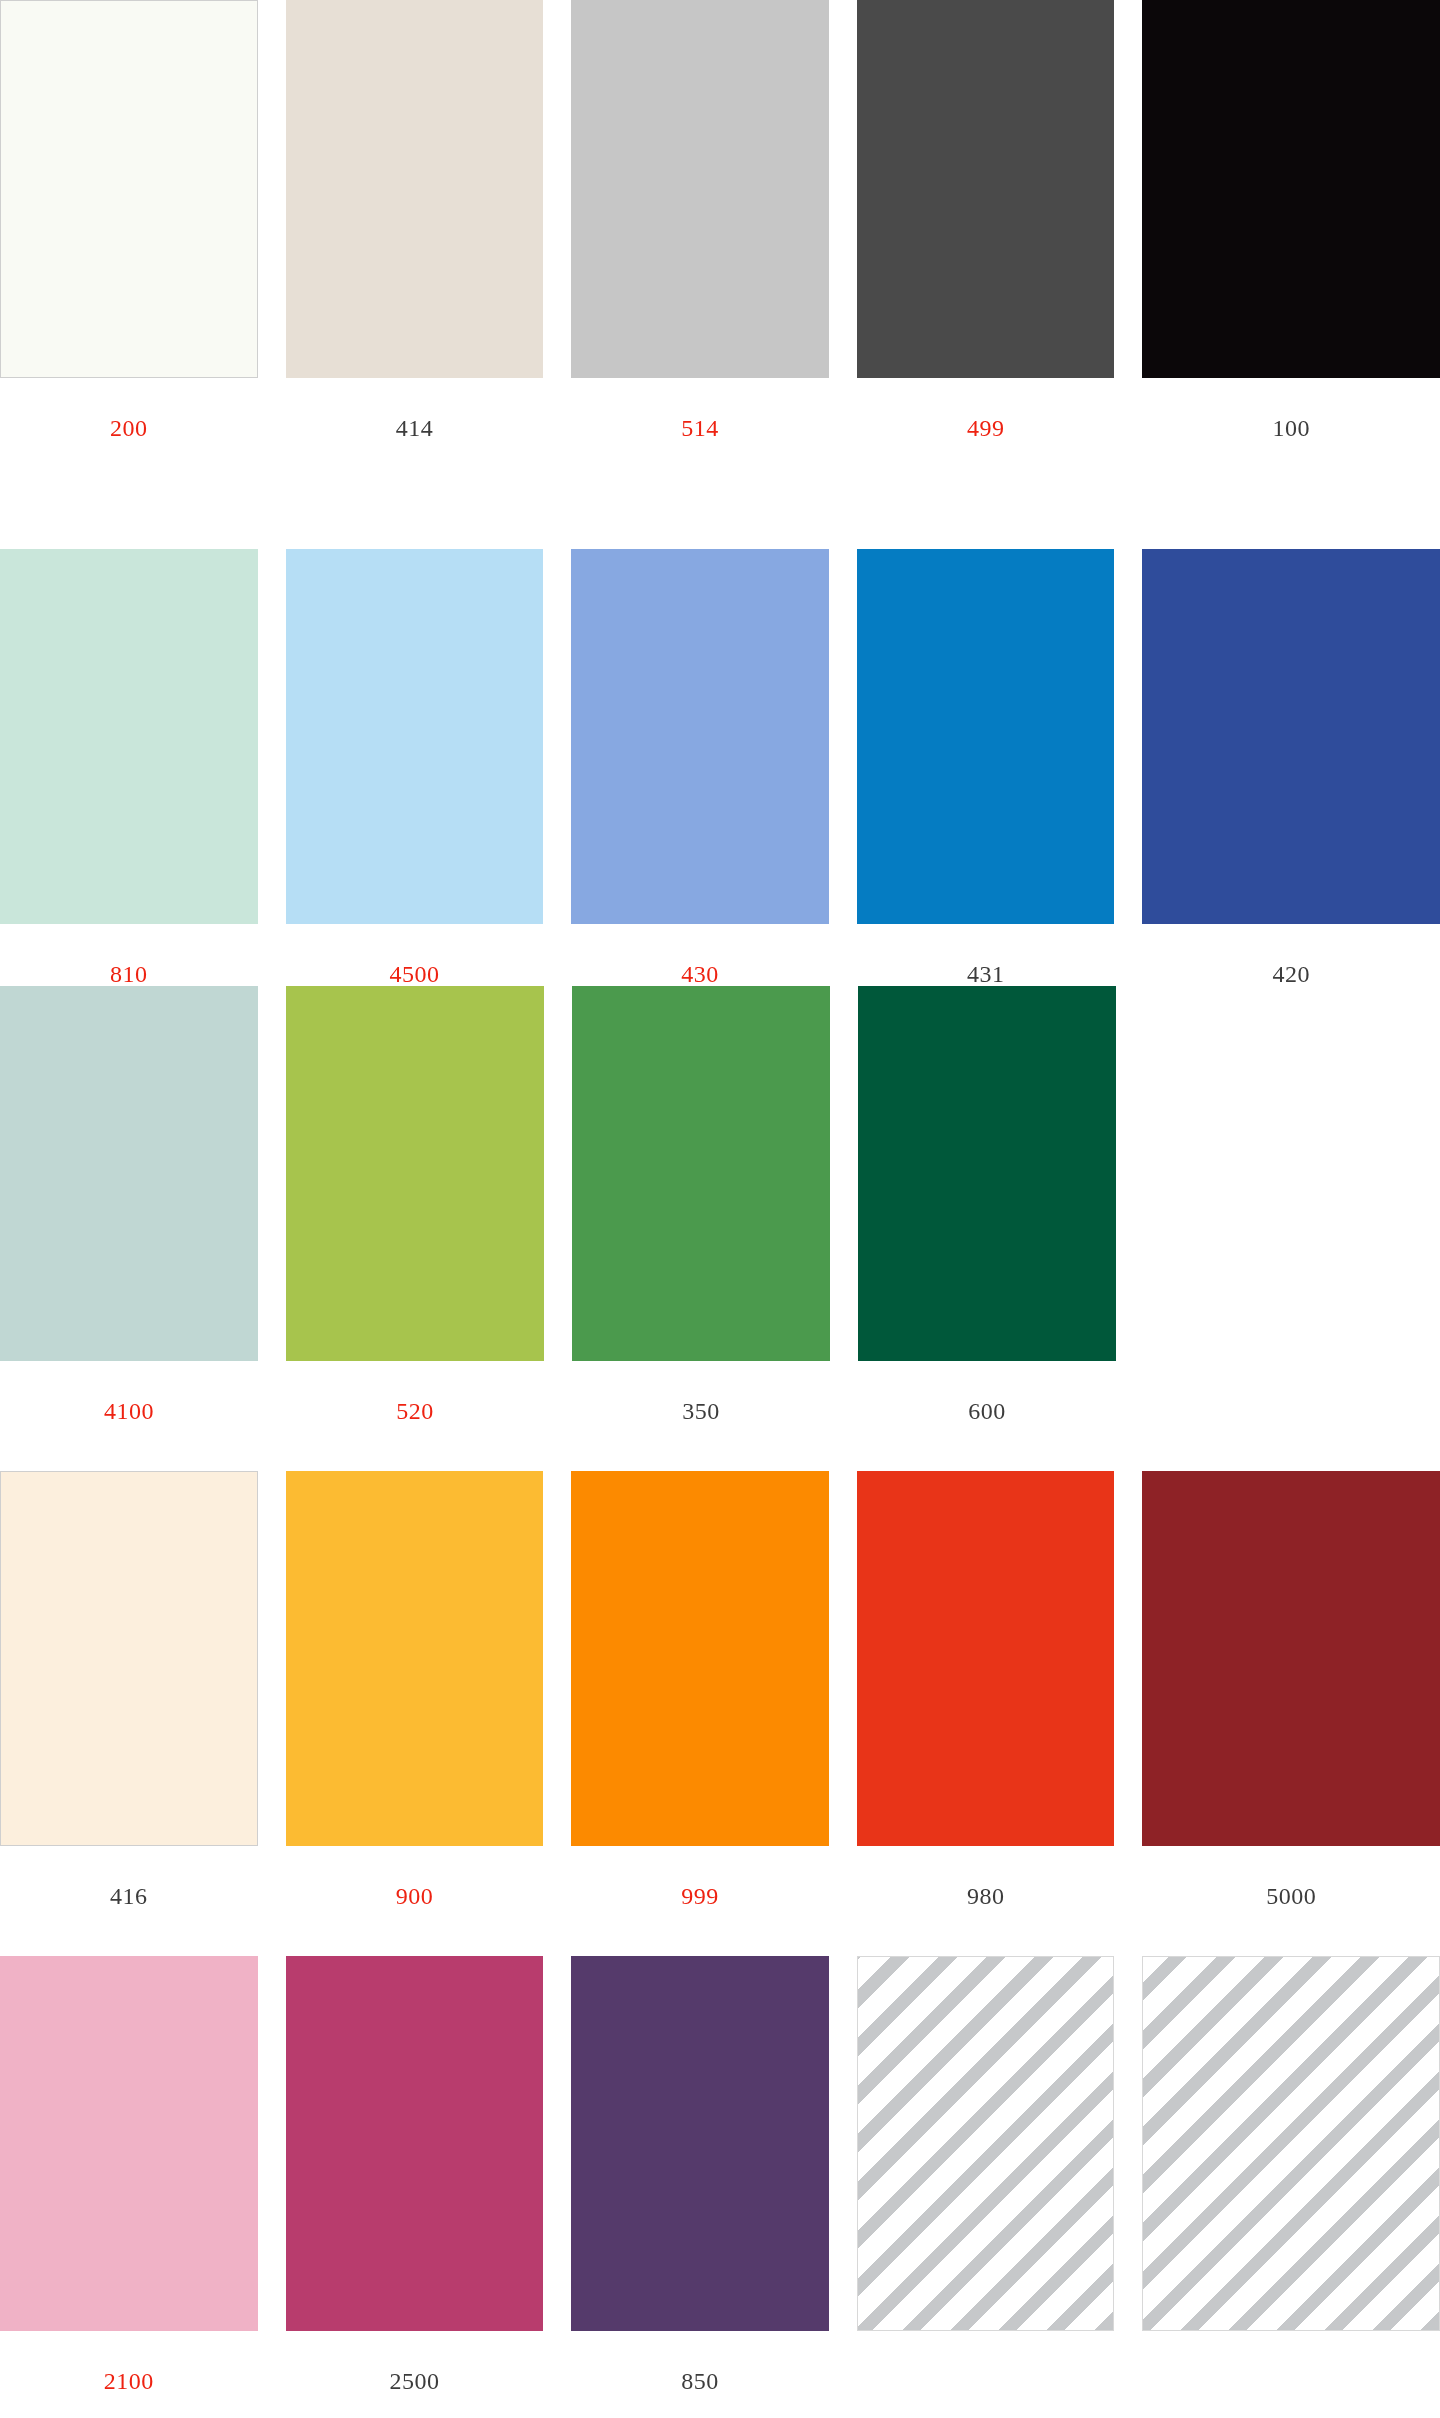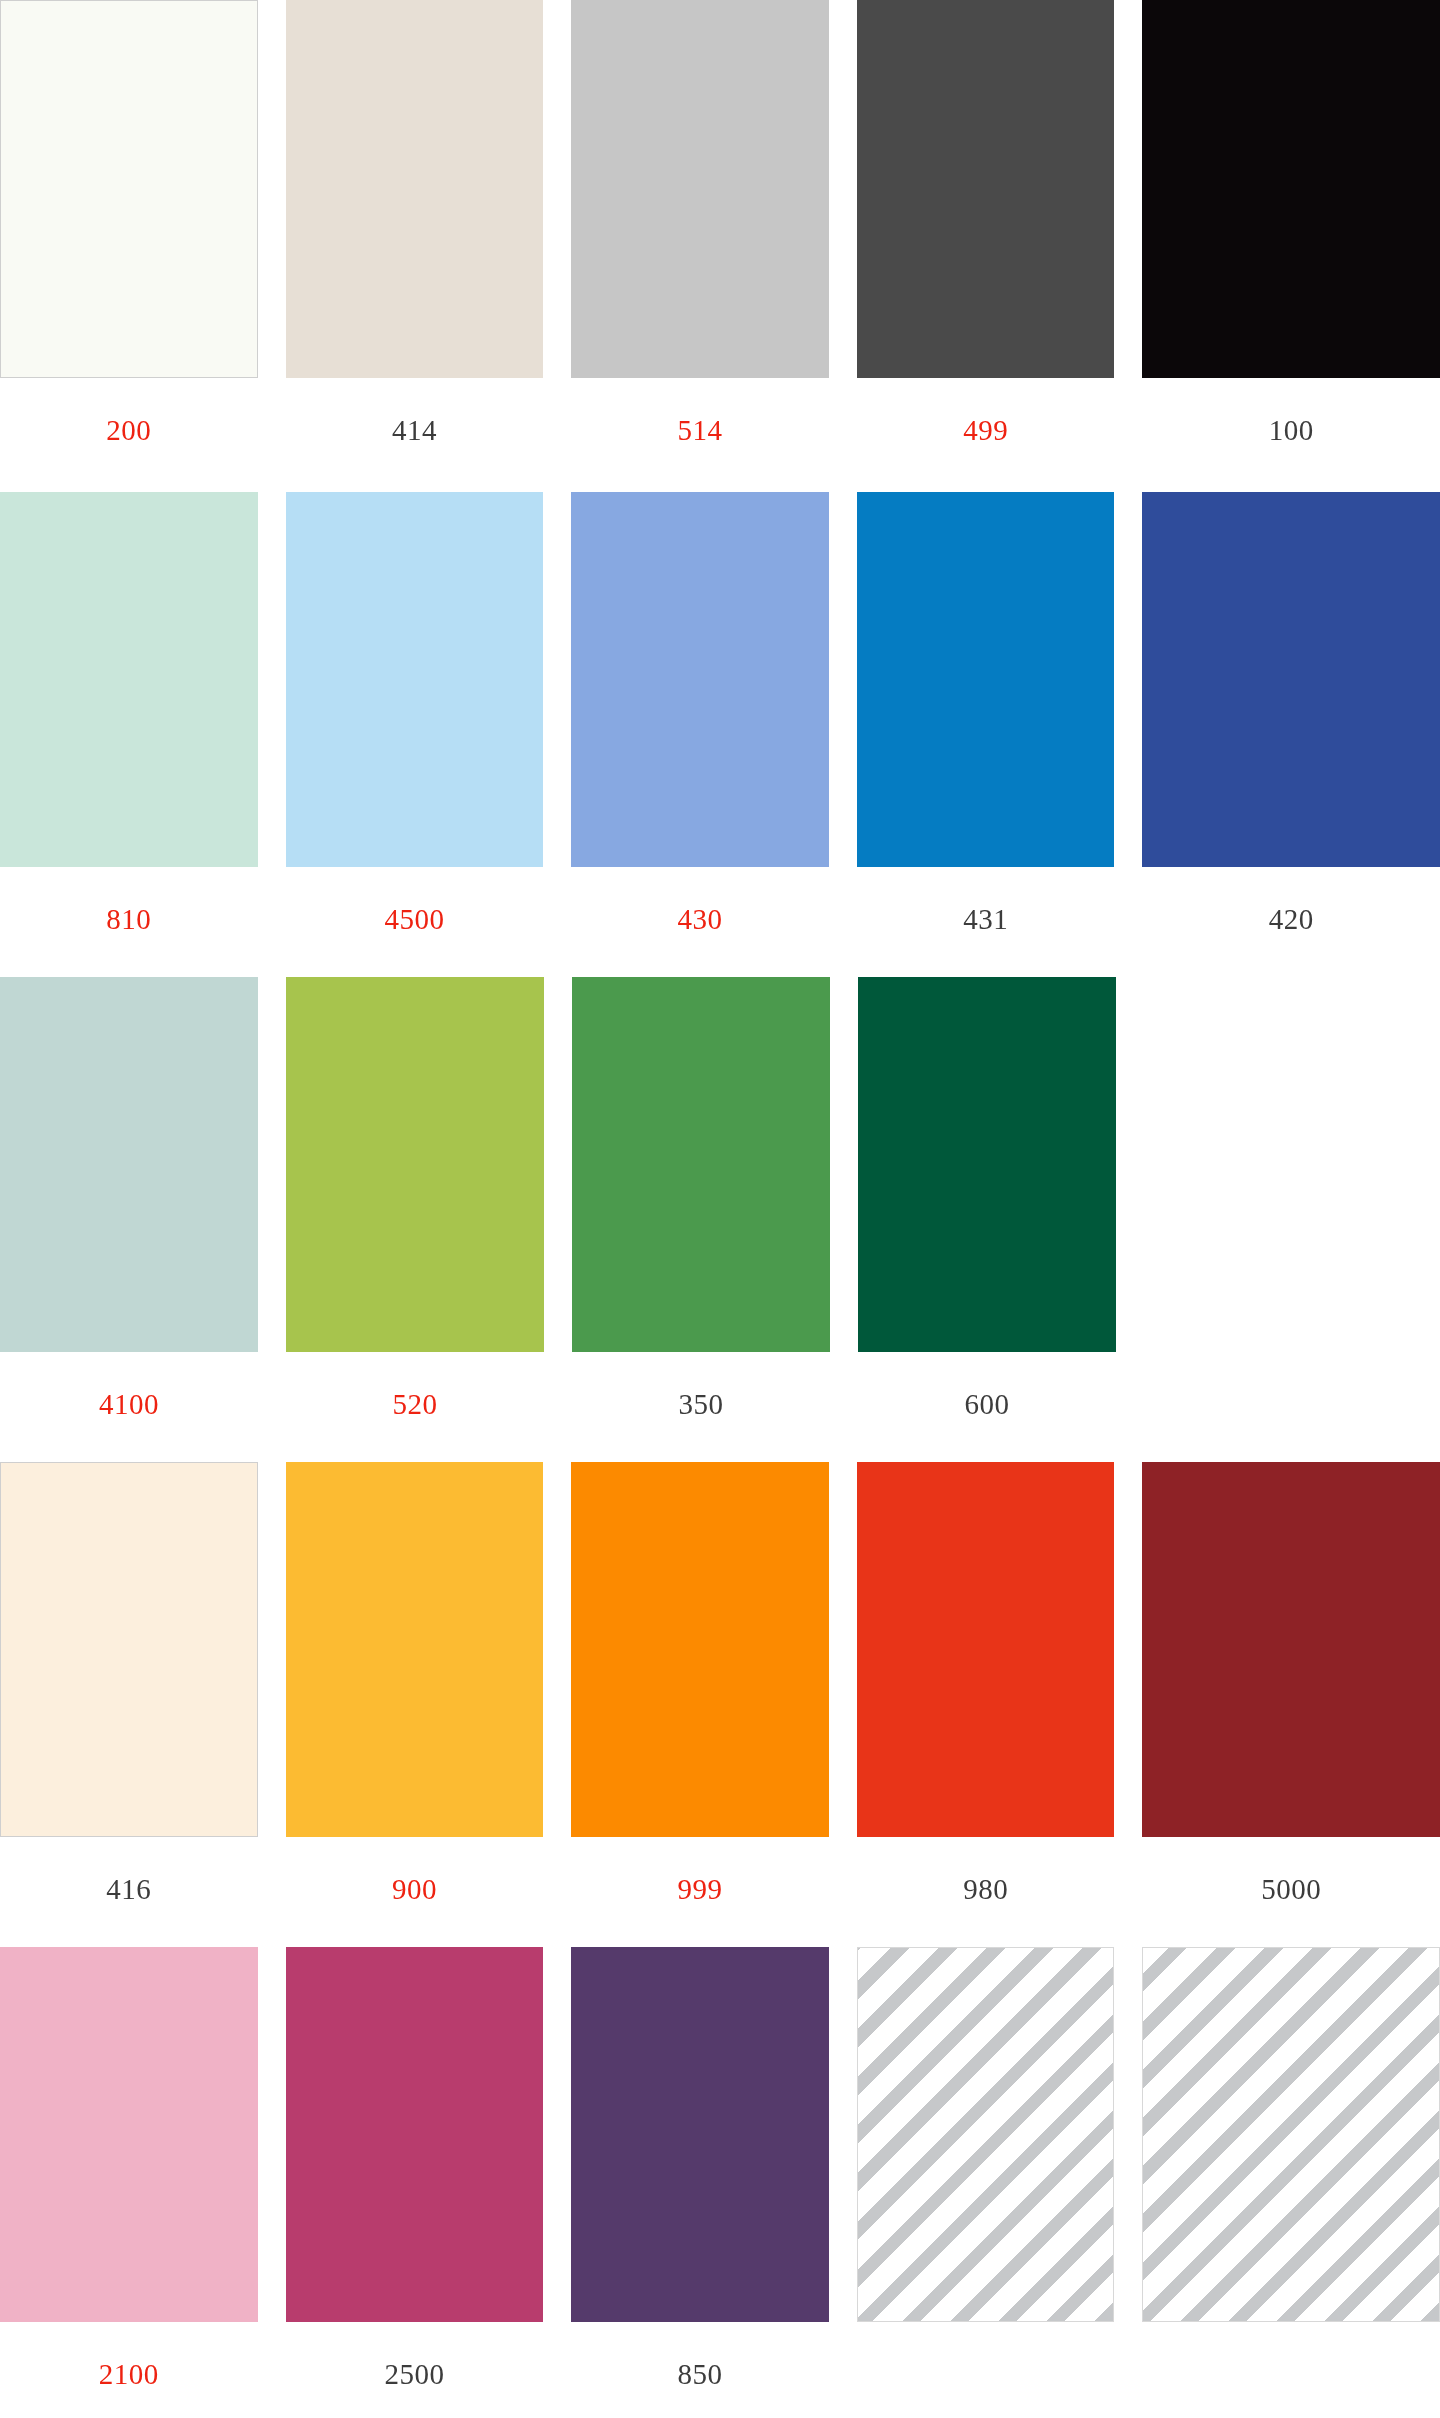--- a/index.html
+++ b/index.html
@@ -64,37 +64,37 @@
     background-image: repeating-linear-gradient(
       -45deg,
       #c6c8ca 0px,
       #c6c8ca 13px,
       #ffffff 13px,
       #ffffff 34px
     );
   }
   .swatch-label {
     text-align: center;
-    font-size: 29px;
+    font-size: 24px;
     line-height: 1;
     padding-top: 38px;
     letter-spacing: 0.5px;
     font-family: "Liberation Serif", "DejaVu Serif", serif;
   }
   .swatch-label.tone-red {
     color: #ee2211;
   }
   .swatch-label.tone-dark {
     color: #3c3c3c;
   }
   .swatch-label.tone-empty {
     color: transparent;
   }
   .row-1 { margin-top: 0; }
-  .row-2 { margin-top: 7px; }
+  .row-2 { margin-top: 16px; align-items: flex-end; }
 </style>
 </head>
 <body>
 
 <div id="swatch-chart">
 
   <div class="swatch-row row-1">
     <div class="swatch-cell">
       <div class="swatch-chip bordered" style="background-color: rgb(249, 250, 244);"></div>
       <div class="swatch-label tone-red">200</div>

